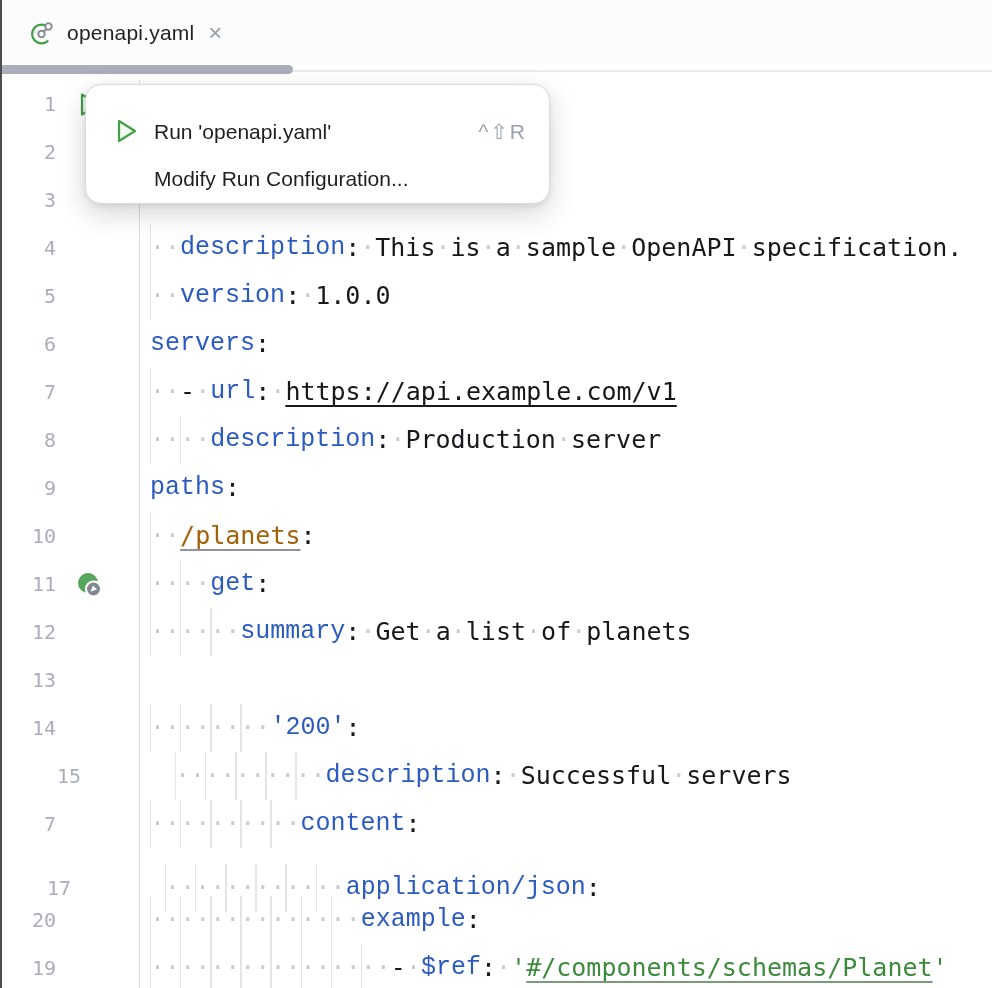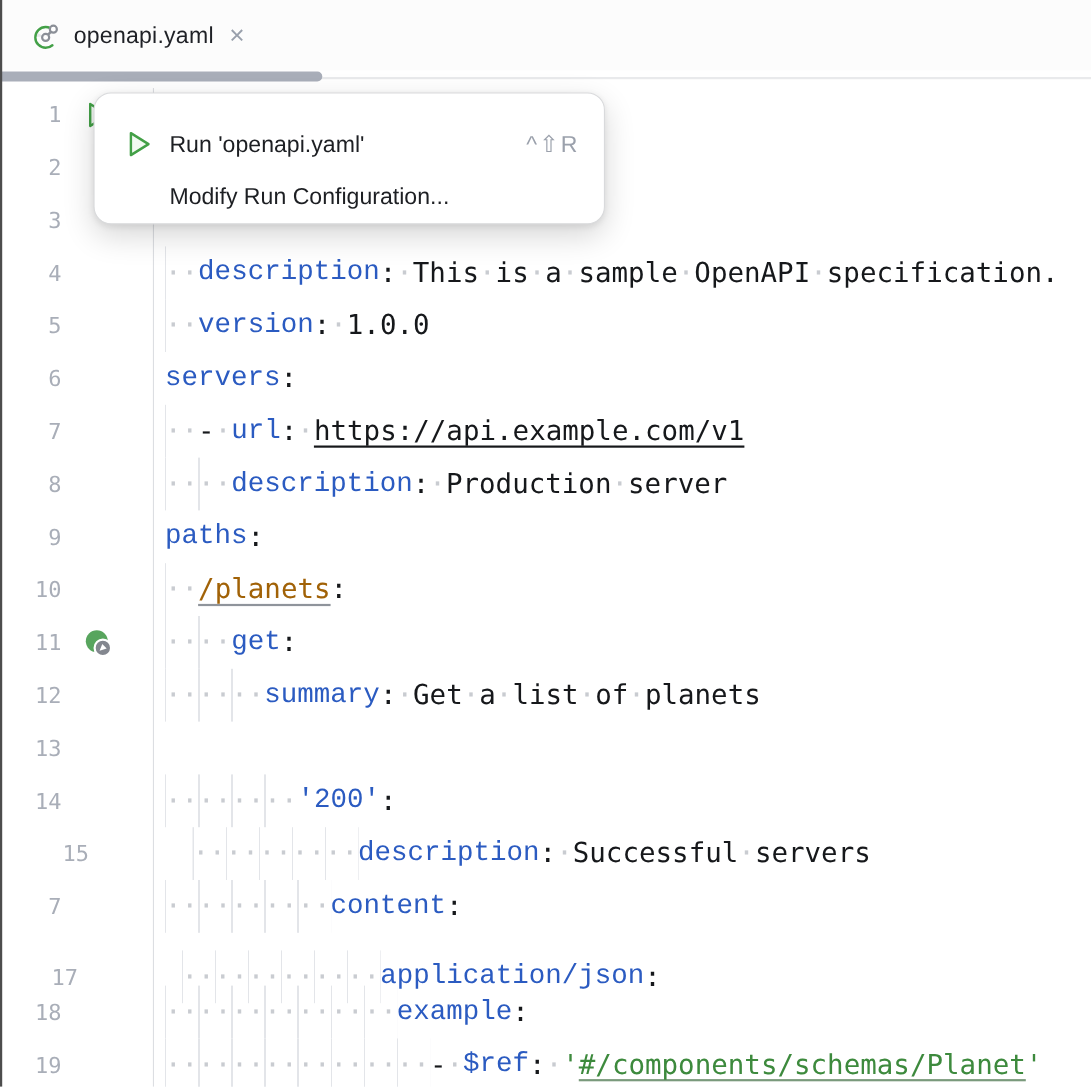--- a/index.html
+++ b/index.html
@@ -160,21 +160,21 @@
       </div>
       <div class="line" style="top: 720px;">
         <div class="lnum">7</div>
         <div class="code"><span class="ind">··········</span><span class="key">content</span><span class="pln">:</span></div>
       </div>
       <div class="line" style="top: 784px; margin-left: 15px;">
         <div class="lnum">17</div>
         <div class="code"><span class="ind">············</span><span class="key">application/json</span><span class="pln">:</span></div>
       </div>
       <div class="line" style="top: 816px;">
-        <div class="lnum">18</div>
+        <div class="lnum">20</div>
         <div class="code"><span class="ind">··············</span><span class="key">example</span><span class="pln">:</span></div>
       </div>
       <div class="line" style="top: 864px;">
         <div class="lnum">19</div>
         <div class="code"><span class="ind">················</span><span class="pln">-</span><span class="ws">·</span><span class="key">$ref</span><span class="pln">:</span><span class="ws">·</span><span class="str">'</span><span class="strlnk">#/components/schemas/Planet</span><span class="str">'</span></div>
       </div>
     </div>
 </div>
 
 <div class="popup">

